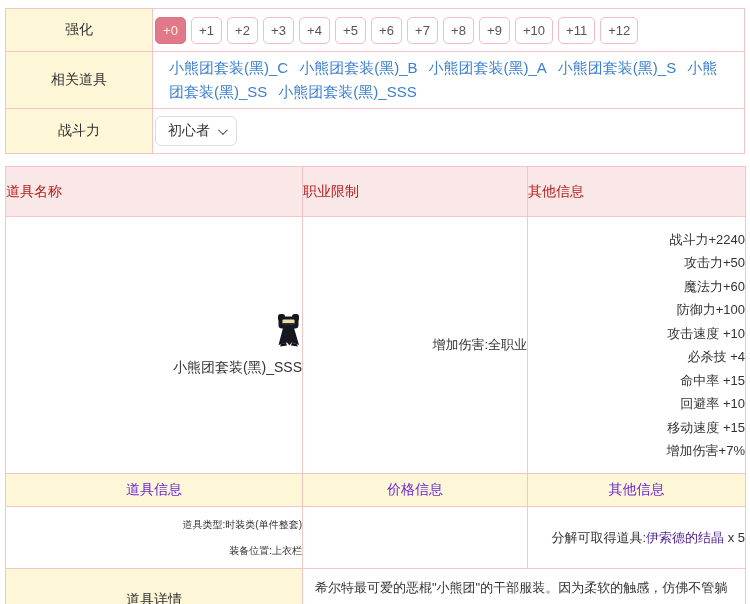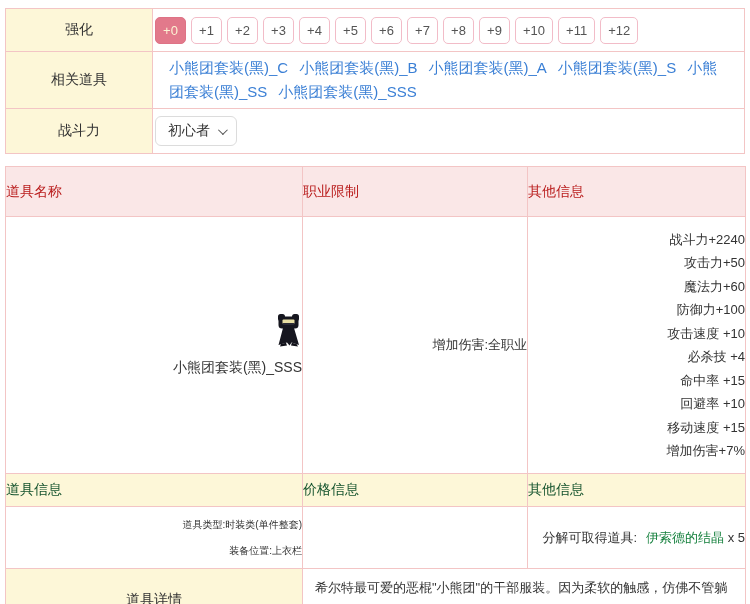--- a/index.html
+++ b/index.html
@@ -64,35 +64,35 @@
   }
   .chevron {
     width: 7px; height: 7px;
     border-right: 1.5px solid #555;
     border-bottom: 1.5px solid #555;
     transform: rotate(45deg) translateY(-2px);
   }
 
   
   .hdr-pink  { background: #fae7e7; height: 50px; text-align: left; font-size: 14px; font-weight: normal; color:#b91c1c; }
-  .hdr-yellow{ background: #fdf7d8; height: 33px; text-align: left; font-size: 14px; font-weight: normal; color:#14532d;margin-left:47px; }
+  .hdr-yellow{ background: #fdf7d8; height: 33px; text-align: center; font-size: 14px; font-weight: normal; color:#6d28d9;margin-left:47px; }
 
   .cell-center { text-align: right; font-size: 13px; color:#333; background:#fff; }
 
   .item-cell { height: 257px; }
   .item-icon-wrap { display: inline-block; margin-bottom: 6px; }
   .item-name { font-size: 14px; color: #333; }
 
   .stats div { line-height: 23.5px; font-size: 13px; }
 
   .info-cell { height: 62px; }
   .info-cell div { line-height: 26px; font-size: 10px; }
 
   .other-cell { font-size: 13px; }
-  .other-cell a { color: #15803d; text-decoration: none; margin-left: 9px; }
+  .other-cell a { color: #4c1d95; text-decoration: none; }
 
   .detail-row td { height: 55px; }
   .detail-label { background: #fdf7d8; text-align: center; font-size: 14px; }
   .detail-text {
     font-size: 13px;
     line-height: 25px;
     padding: 6px 12px;
     text-align: left;
     color: #333;
     background: #fff;

